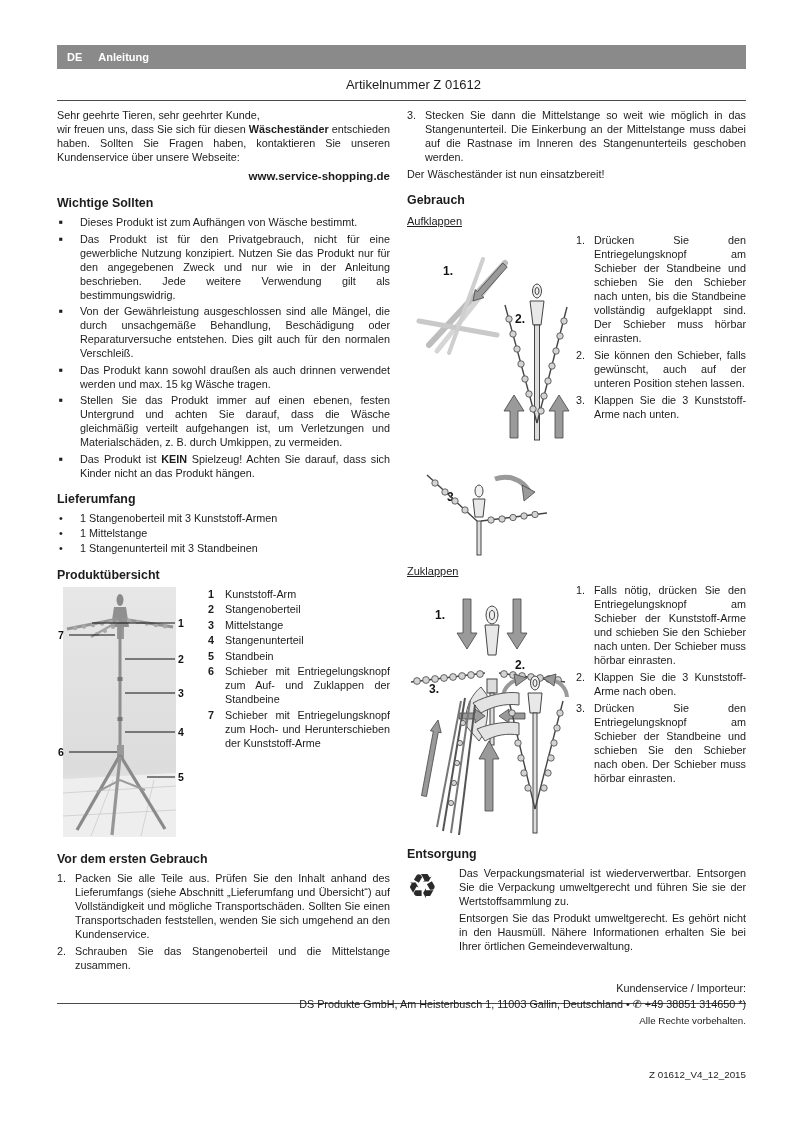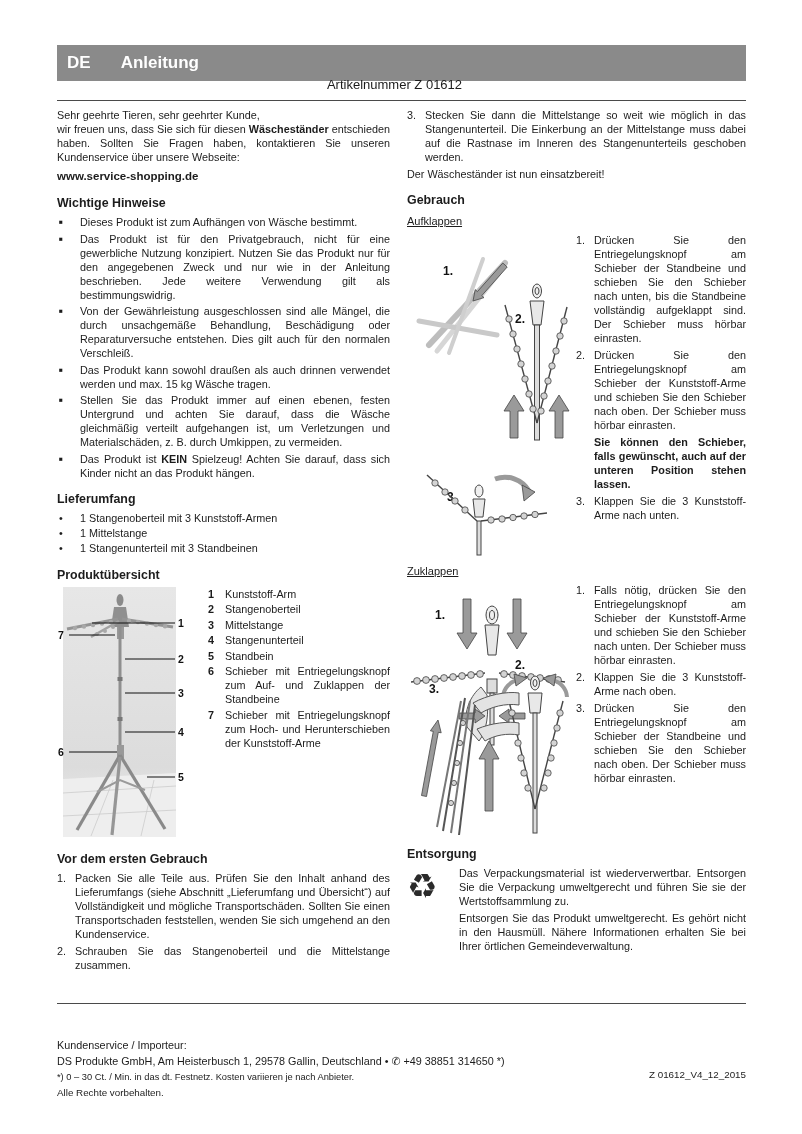--- a/index.html
+++ b/index.html
@@ -2,37 +2,37 @@
 <html lang="de"><head>
 <meta charset="utf-8">
 <style>
   html,body { margin:0; padding:0; }
   body {
     width:802px; height:1134px; position:relative; background:#ffffff;
     font-family:"Liberation Sans","DejaVu Sans",sans-serif;
     color:#1c1c1c; font-size:10.8px; line-height:14px;
     -webkit-hyphens:auto; hyphens:auto;
   }
-  .hdr-bar { position:absolute; left:57px; top:45px; width:689px; height:36px;
-    background:#8a8a8a; color:#fff; font-weight:bold; font-size:17px;
+  .hdr-bar { position:absolute; left:57px; top:45px; width:689px; height:24px;
+    background:#8a8a8a; color:#fff; font-weight:bold; font-size:11px;
     display:flex; align-items:center; }
   .hdr-lang { margin-left:10px; }
-  .hdr-doc  { margin-left:30px; }
-  .art-title { position:absolute; top:78px; left:50px; width:689px;
+  .hdr-doc  { margin-left:16px; }
+  .art-title { position:absolute; top:78px; left:69px; width:689px;
     text-align:center; font-size:13px; }
   .rule { position:absolute; left:57px; width:689px; border-top:1.5px solid #4a4a4a; height:0; }
   .rule-top { top:100px; }
   .rule-bottom { top:1003px; border-top:1px solid #4a4a4a; }
   .col { position:absolute; top:108px; }
   .col-left  { left:57px;  width:333px; }
   .col-right { left:407px; width:339px; }
   p { margin:0; }
   .just { text-align:justify; }
   h3 { font-size:12.4px; margin:11px 0 4px 0; line-height:16px; }
-  .website { text-align:left; font-weight:bold; font-size:11.5px; margin:4px 0 0 0; line-height:16px; }
+  .website { text-align:right; font-weight:bold; font-size:11.5px; margin:4px 0 0 0; line-height:16px; }
   .bitem { display:flex; margin-bottom:2.5px; }
   .bsq { flex:none; width:21px; font-size:6.5px; line-height:14px; padding-left:2px; }
   .btext { flex:1; text-align:justify; }
   .ditem { display:flex; line-height:15px; }
   .ddot { flex:none; width:21px; padding-left:2px; }
   .step { display:flex; margin-bottom:3px; }
   .snum { flex:none; width:18px; }
   .stext { flex:1; text-align:justify; }
   .stext .para + .para { margin-top:3px;font-weight:bold; }
   .product-figure { display:flex; margin-top:1px; }
@@ -43,21 +43,21 @@
   .plabel { flex:1; text-align:justify; }
   .ul-label { text-decoration:underline; margin:6px 0 5px 0; font-size:11px; }
   .ready { }
   .usage-row { display:flex; align-items:flex-start; }
   .illus { flex:none; }
   .steps { flex:1; margin-left:6px; }
   .ents-row { display:flex; margin-top:2px; }
   .recycle { flex:none; width:52px; font-size:34px; line-height:40px; color:#2a2a2a; }
   .ents-text { flex:1; }
   .ents-text .para + .para { margin-top:3px; }
-  .footer { position:absolute; top:1037px; left:57px; width:689px; text-align:left; }
+  .footer { position:absolute; top:980px; left:57px; width:689px; text-align:right; }
   .f1 { font-size:10.8px; line-height:16px; }
   .f2 { font-size:10.8px; line-height:17px; }
   .f3 { font-size:9.3px;  line-height:15px; }
   .f4 { font-size:9.8px;  line-height:16px; }
   .version { position:absolute; top:1068px; right:56px; font-size:9.8px; }
   svg text { font-family:"Liberation Sans","DejaVu Sans",sans-serif; }
   .co { font-size:10.5px; font-weight:bold; fill:#111; }
   .figlab { font-size:12px; font-weight:bold; fill:#111; }
 </style>
 </head>
@@ -68,21 +68,21 @@
   <span class="hdr-doc">Anleitung</span>
 </div>
 <div class="art-title">Artikelnummer Z 01612</div>
 <div class="rule rule-top"></div>
 
 <div class="col col-left">
   <p>Sehr geehrte Tieren, sehr geehrter Kunde,</p>
   <p class="just"><span>wir freuen uns, dass Sie sich für diesen </span><b>Wäscheständer</b><span> entschieden haben. Sollten Sie Fragen haben, kontaktieren Sie unseren Kundenservice über unsere Webseite:</span></p>
   <p class="website">www.service-shopping.de</p>
 
-  <h3>Wichtige Hinweise</h3>
+  <h3>Wichtige Sollten</h3>
   <div>
     <div class="bitem">
         <span class="bsq">■</span>
         <div class="btext">Dieses Produkt ist zum Aufhängen von Wäsche bestimmt.</div>
       </div>
     <div class="bitem">
         <span class="bsq">■</span>
         <div class="btext">Das Produkt ist für den Privatgebrauch, nicht für eine gewerbliche Nutzung konzipiert. Nutzen Sie das Produkt nur für den angegebenen Zweck und nur wie in der Anleitung beschrieben. Jede weitere Verwendung gilt als bestimmungswidrig.</div>
       </div>
     <div class="bitem">
@@ -301,21 +301,20 @@
       <polygon points="115,252 128,259 117,268" fill="#9a9a9a" stroke="#444" stroke-width="0.8"></polygon>
     </svg>
     <div class="steps">
       <div class="step">
           <span class="snum">1.</span>
           <div class="stext">Drücken Sie den Entriegelungsknopf am Schieber der Standbeine und schieben Sie den Schieber nach unten, bis die Standbeine vollständig aufgeklappt sind. Der Schieber muss hörbar einrasten.</div>
         </div>
       <div class="step">
           <span class="snum">2.</span>
           <div class="stext">
-            <div class="para">Drücken Sie den Entriegelungsknopf am Schieber der Kunststoff-Arme und schieben Sie den Schieber nach oben. Der Schieber muss hörbar einrasten.</div>
             <div class="para">Sie können den Schieber, falls gewünscht, auch auf der unteren Position stehen lassen.</div>
           </div>
         </div>
       <div class="step">
           <span class="snum">3.</span>
           <div class="stext">Klappen Sie die 3 Kunststoff-Arme nach unten.</div>
         </div>
     </div>
   </div>
 
@@ -420,17 +419,16 @@
     <div class="ents-text">
       <div class="para just">Das Verpackungsmaterial ist wiederverwertbar. Entsorgen Sie die Verpackung umweltgerecht und führen Sie sie der Wertstoffsammlung zu.</div>
       <div class="para just">Entsorgen Sie das Produkt umweltgerecht. Es gehört nicht in den Hausmüll. Nähere Informationen erhalten Sie bei Ihrer örtlichen Gemeindeverwaltung.</div>
     </div>
   </div>
 </div>
 
 <div class="rule rule-bottom"></div>
 <div class="footer">
   <div class="f1">Kundenservice / Importeur:</div>
-  <div class="f2">DS Produkte GmbH, Am Heisterbusch 1, 29578 Gallin, Deutschland • ✆ +49 38851 314650 *)</div>
-  <div class="f3">*) 0 – 30 Ct. / Min. in das dt. Festnetz. Kosten variieren je nach Anbieter.</div>
+  <div class="f2">DS Produkte GmbH, Am Heisterbusch 1, 11003 Gallin, Deutschland • ✆ +49 38851 314650 *)</div>
   <div class="f4">Alle Rechte vorbehalten.</div>
 </div>
 <div class="version">Z 01612_V4_12_2015</div>
 
 </body></html>

